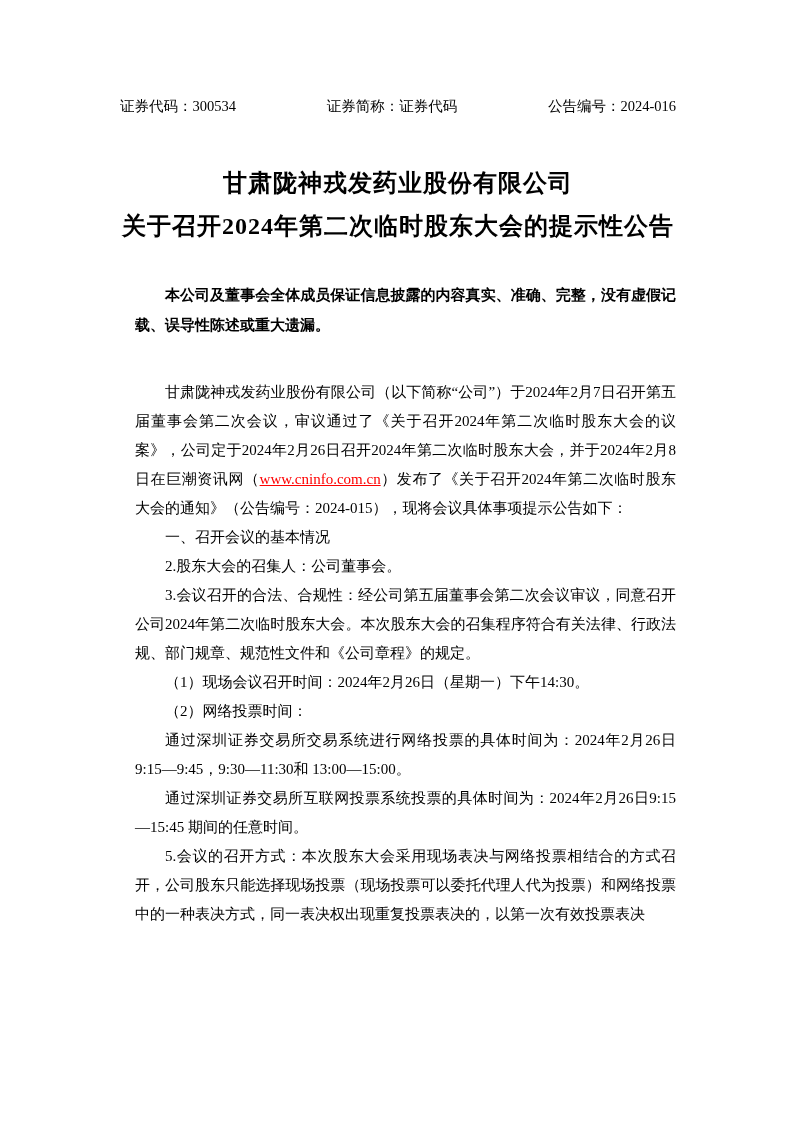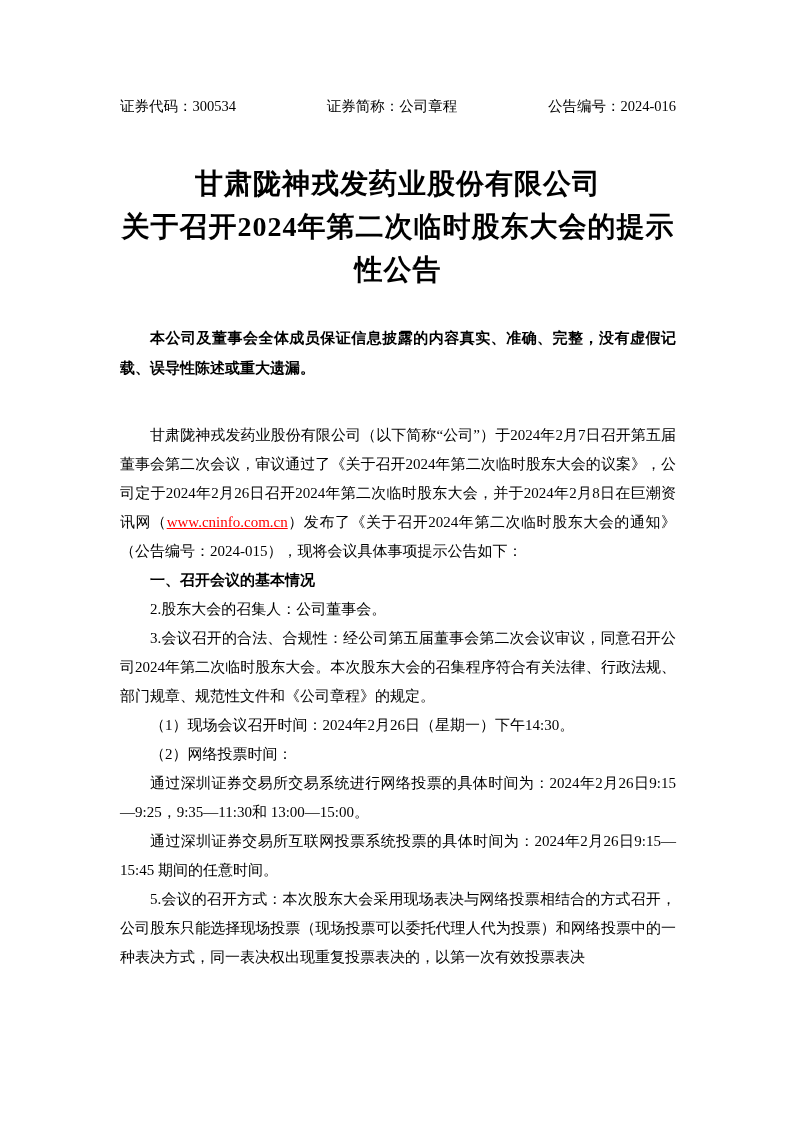--- a/index.html
+++ b/index.html
@@ -23,65 +23,66 @@
     justify-content: space-between;
     align-items: baseline;
     font-size: 14.5px;
     line-height: 20px;
   }
   .title-block {
     margin-top: 46px;
     text-align: center;
   }
   .doc-title {
-    font-size: 28px;
+    font-size: 24px;
     font-weight: bold;
     line-height: 43px;
     letter-spacing: 1px;
   }
   .para {
     font-size: 15px;
     line-height: 29px;
     text-align: justify;
     text-indent: 2em;
+    margin-left: 15px;
   }
   .decl {
     margin-top: 32px;
     font-weight: bold;
     line-height: 30px;
   }
   .intro {
     margin-top: 38px;
   }
-  .bold { font-weight: bold; }
+  .bold { font-weight: normal; }
   .red { color: var(--url-red, #ff0000); text-decoration: underline; }
 </style>
 </head>
 <body>
 
 <div class="page">
 
   <div class="header-row">
     <span>证券代码：300534</span>
-    <span>证券简称：公司章程</span>
+    <span>证券简称：证券代码</span>
     <span>公告编号：2024-016</span>
   </div>
 
   <div class="title-block">
     <div class="doc-title">甘肃陇神戎发药业股份有限公司</div>
     <div class="doc-title">关于召开2024年第二次临时股东大会的提示性公告</div>
   </div>
 
   <p class="para decl">本公司及董事会全体成员保证信息披露的内容真实、准确、完整，没有虚假记载、误导性陈述或重大遗漏。</p>
 
   <p class="para intro"><span>甘肃陇神戎发药业股份有限公司（以下简称“公司”）于2024年2月7日召开第五届董事会第二次会议，审议通过了《关于召开2024年第二次临时股东大会的议案》，公司定于2024年2月26日召开2024年第二次临时股东大会，并于2024年2月8日在巨潮资讯网（</span><span class="red">www.cninfo.com.cn</span><span>）发布了《关于召开2024年第二次临时股东大会的通知》（公告编号：2024-015），现将会议具体事项提示公告如下：</span></p>
 
   <p class="para bold">一、召开会议的基本情况</p>
 
   <p class="para">2.股东大会的召集人：公司董事会。</p>
   <p class="para">3.会议召开的合法、合规性：经公司第五届董事会第二次会议审议，同意召开公司2024年第二次临时股东大会。本次股东大会的召集程序符合有关法律、行政法规、部门规章、规范性文件和《公司章程》的规定。</p>
   <p class="para">（1）现场会议召开时间：2024年2月26日（星期一）下午14:30。</p>
   <p class="para">（2）网络投票时间：</p>
-  <p class="para">通过深圳证券交易所交易系统进行网络投票的具体时间为：2024年2月26日9:15—9:25，9:35—11:30和 13:00—15:00。</p>
+  <p class="para">通过深圳证券交易所交易系统进行网络投票的具体时间为：2024年2月26日9:15—9:45，9:30—11:30和 13:00—15:00。</p>
   <p class="para">通过深圳证券交易所互联网投票系统投票的具体时间为：2024年2月26日9:15—15:45 期间的任意时间。</p>
   <p class="para">5.会议的召开方式：本次股东大会采用现场表决与网络投票相结合的方式召开，公司股东只能选择现场投票（现场投票可以委托代理人代为投票）和网络投票中的一种表决方式，同一表决权出现重复投票表决的，以第一次有效投票表决</p>
 
 </div>
 
 </body></html>

